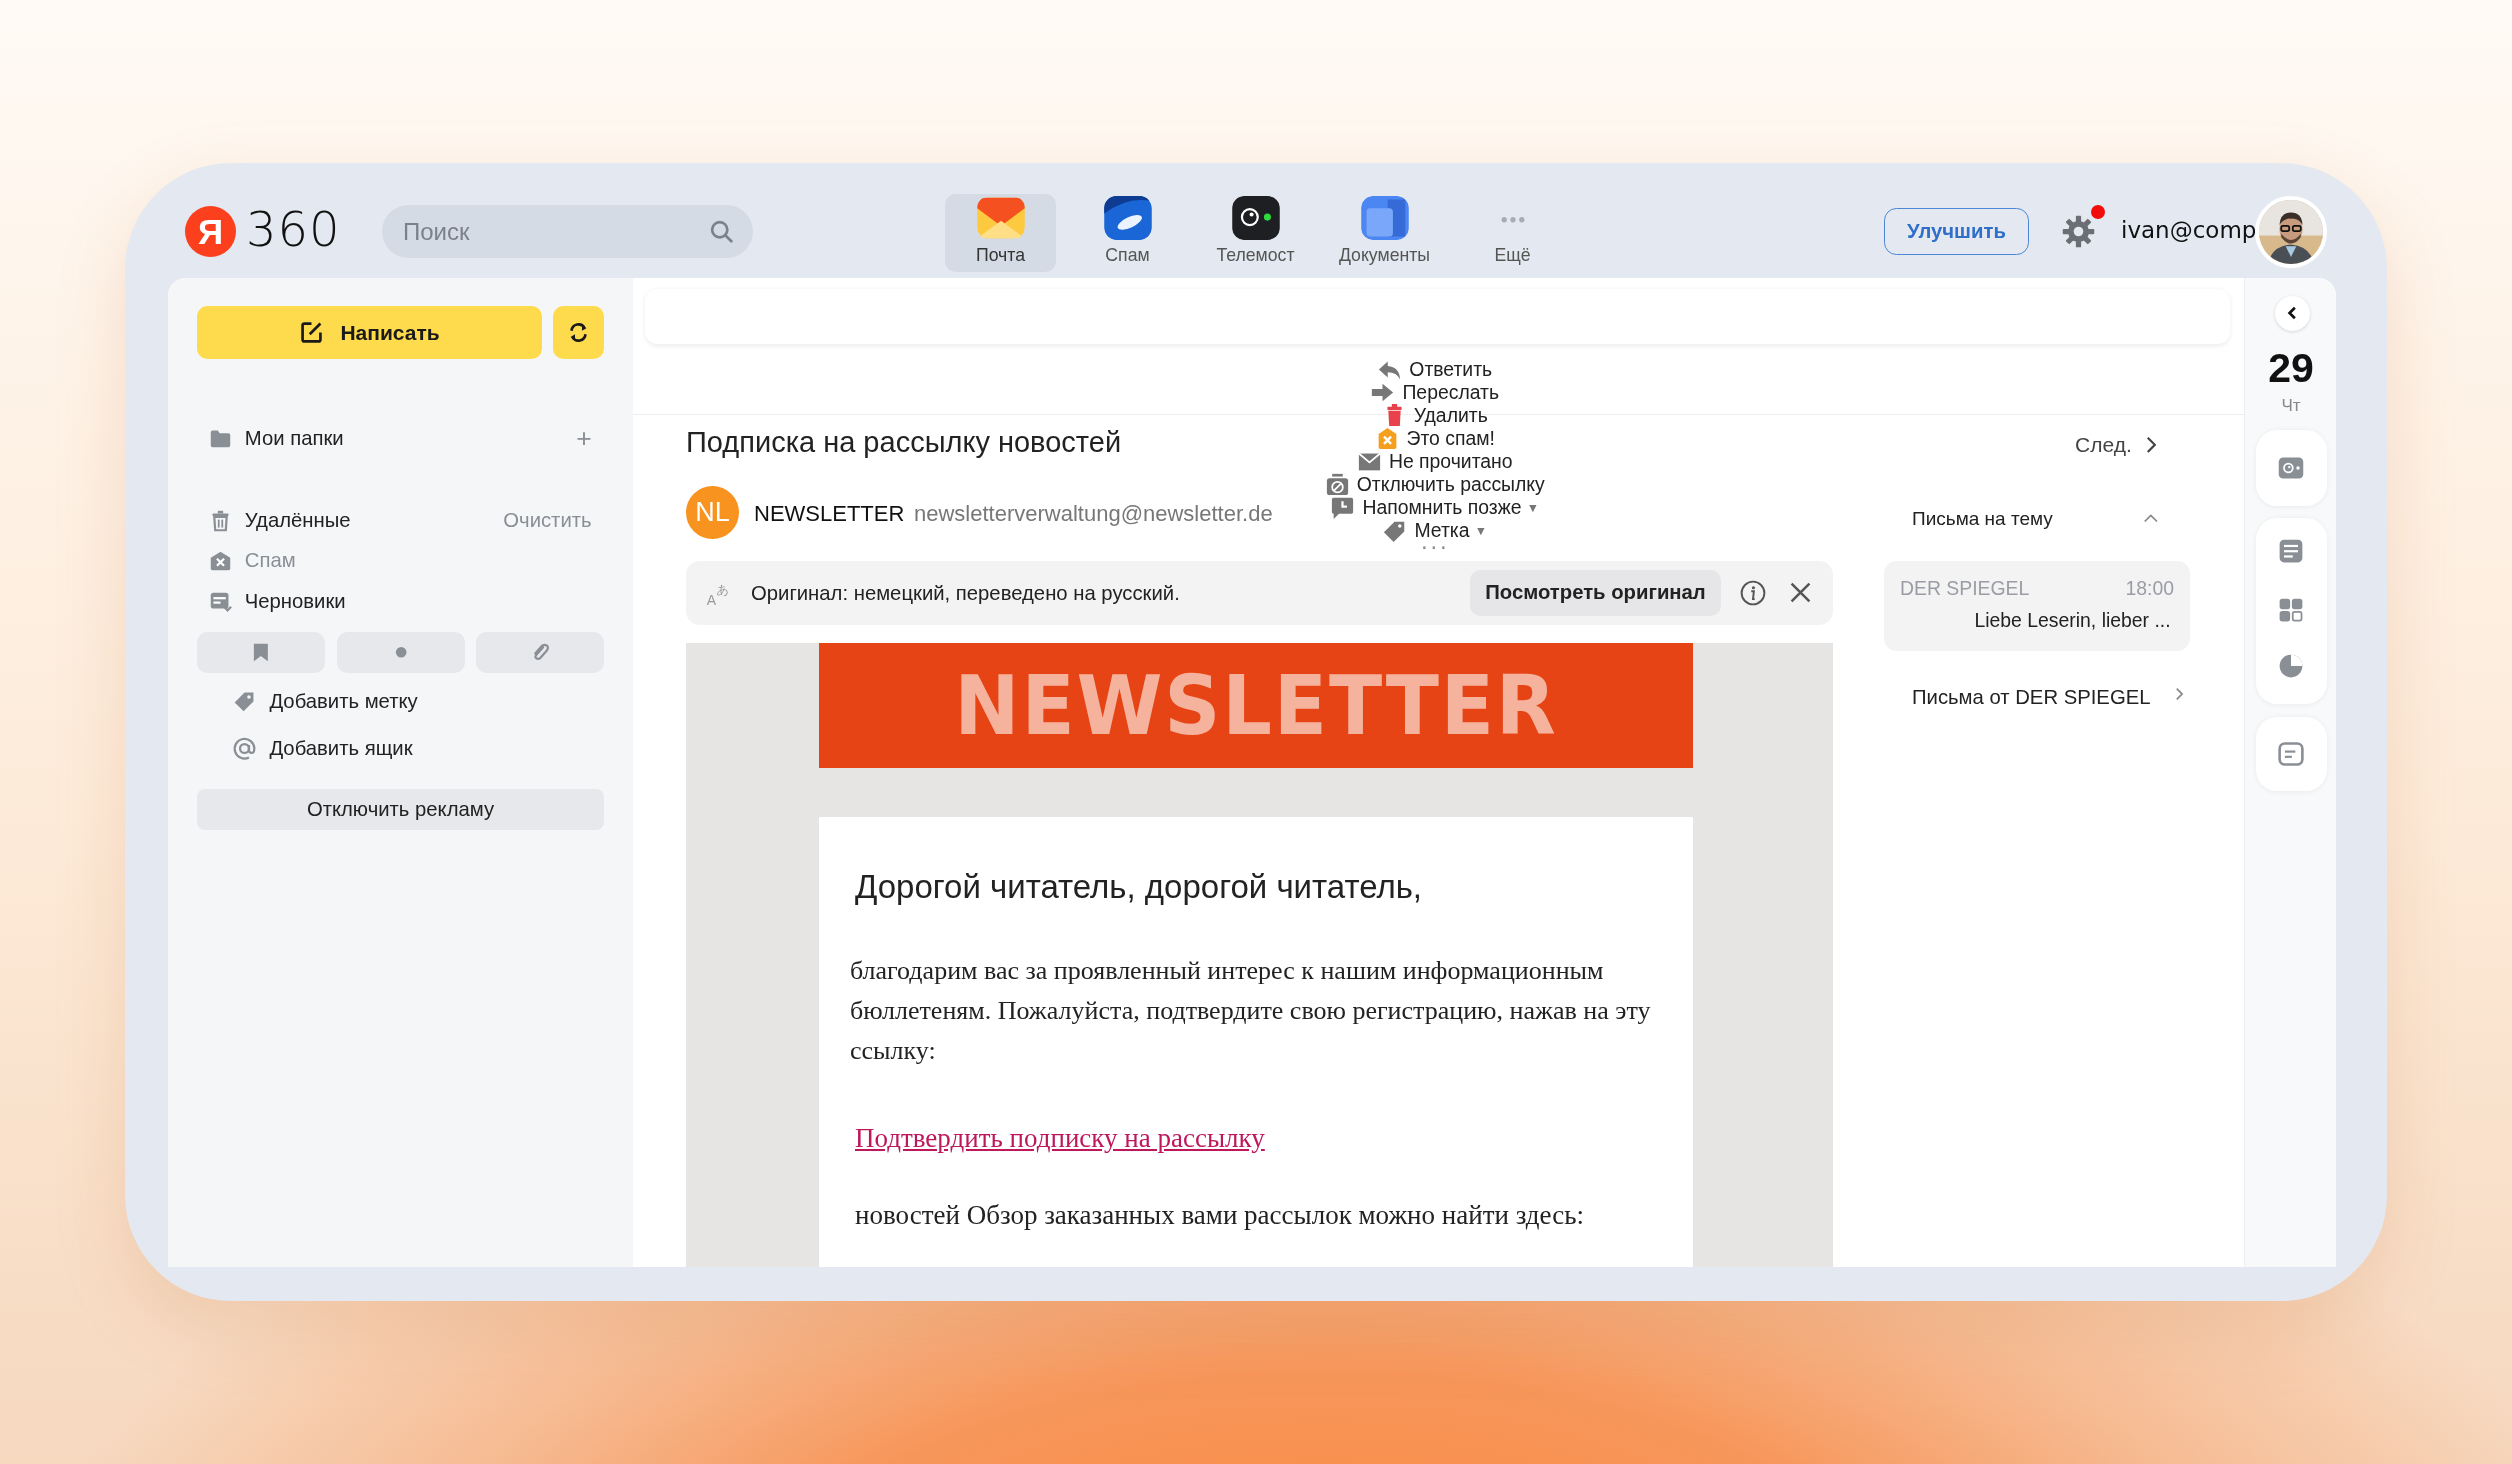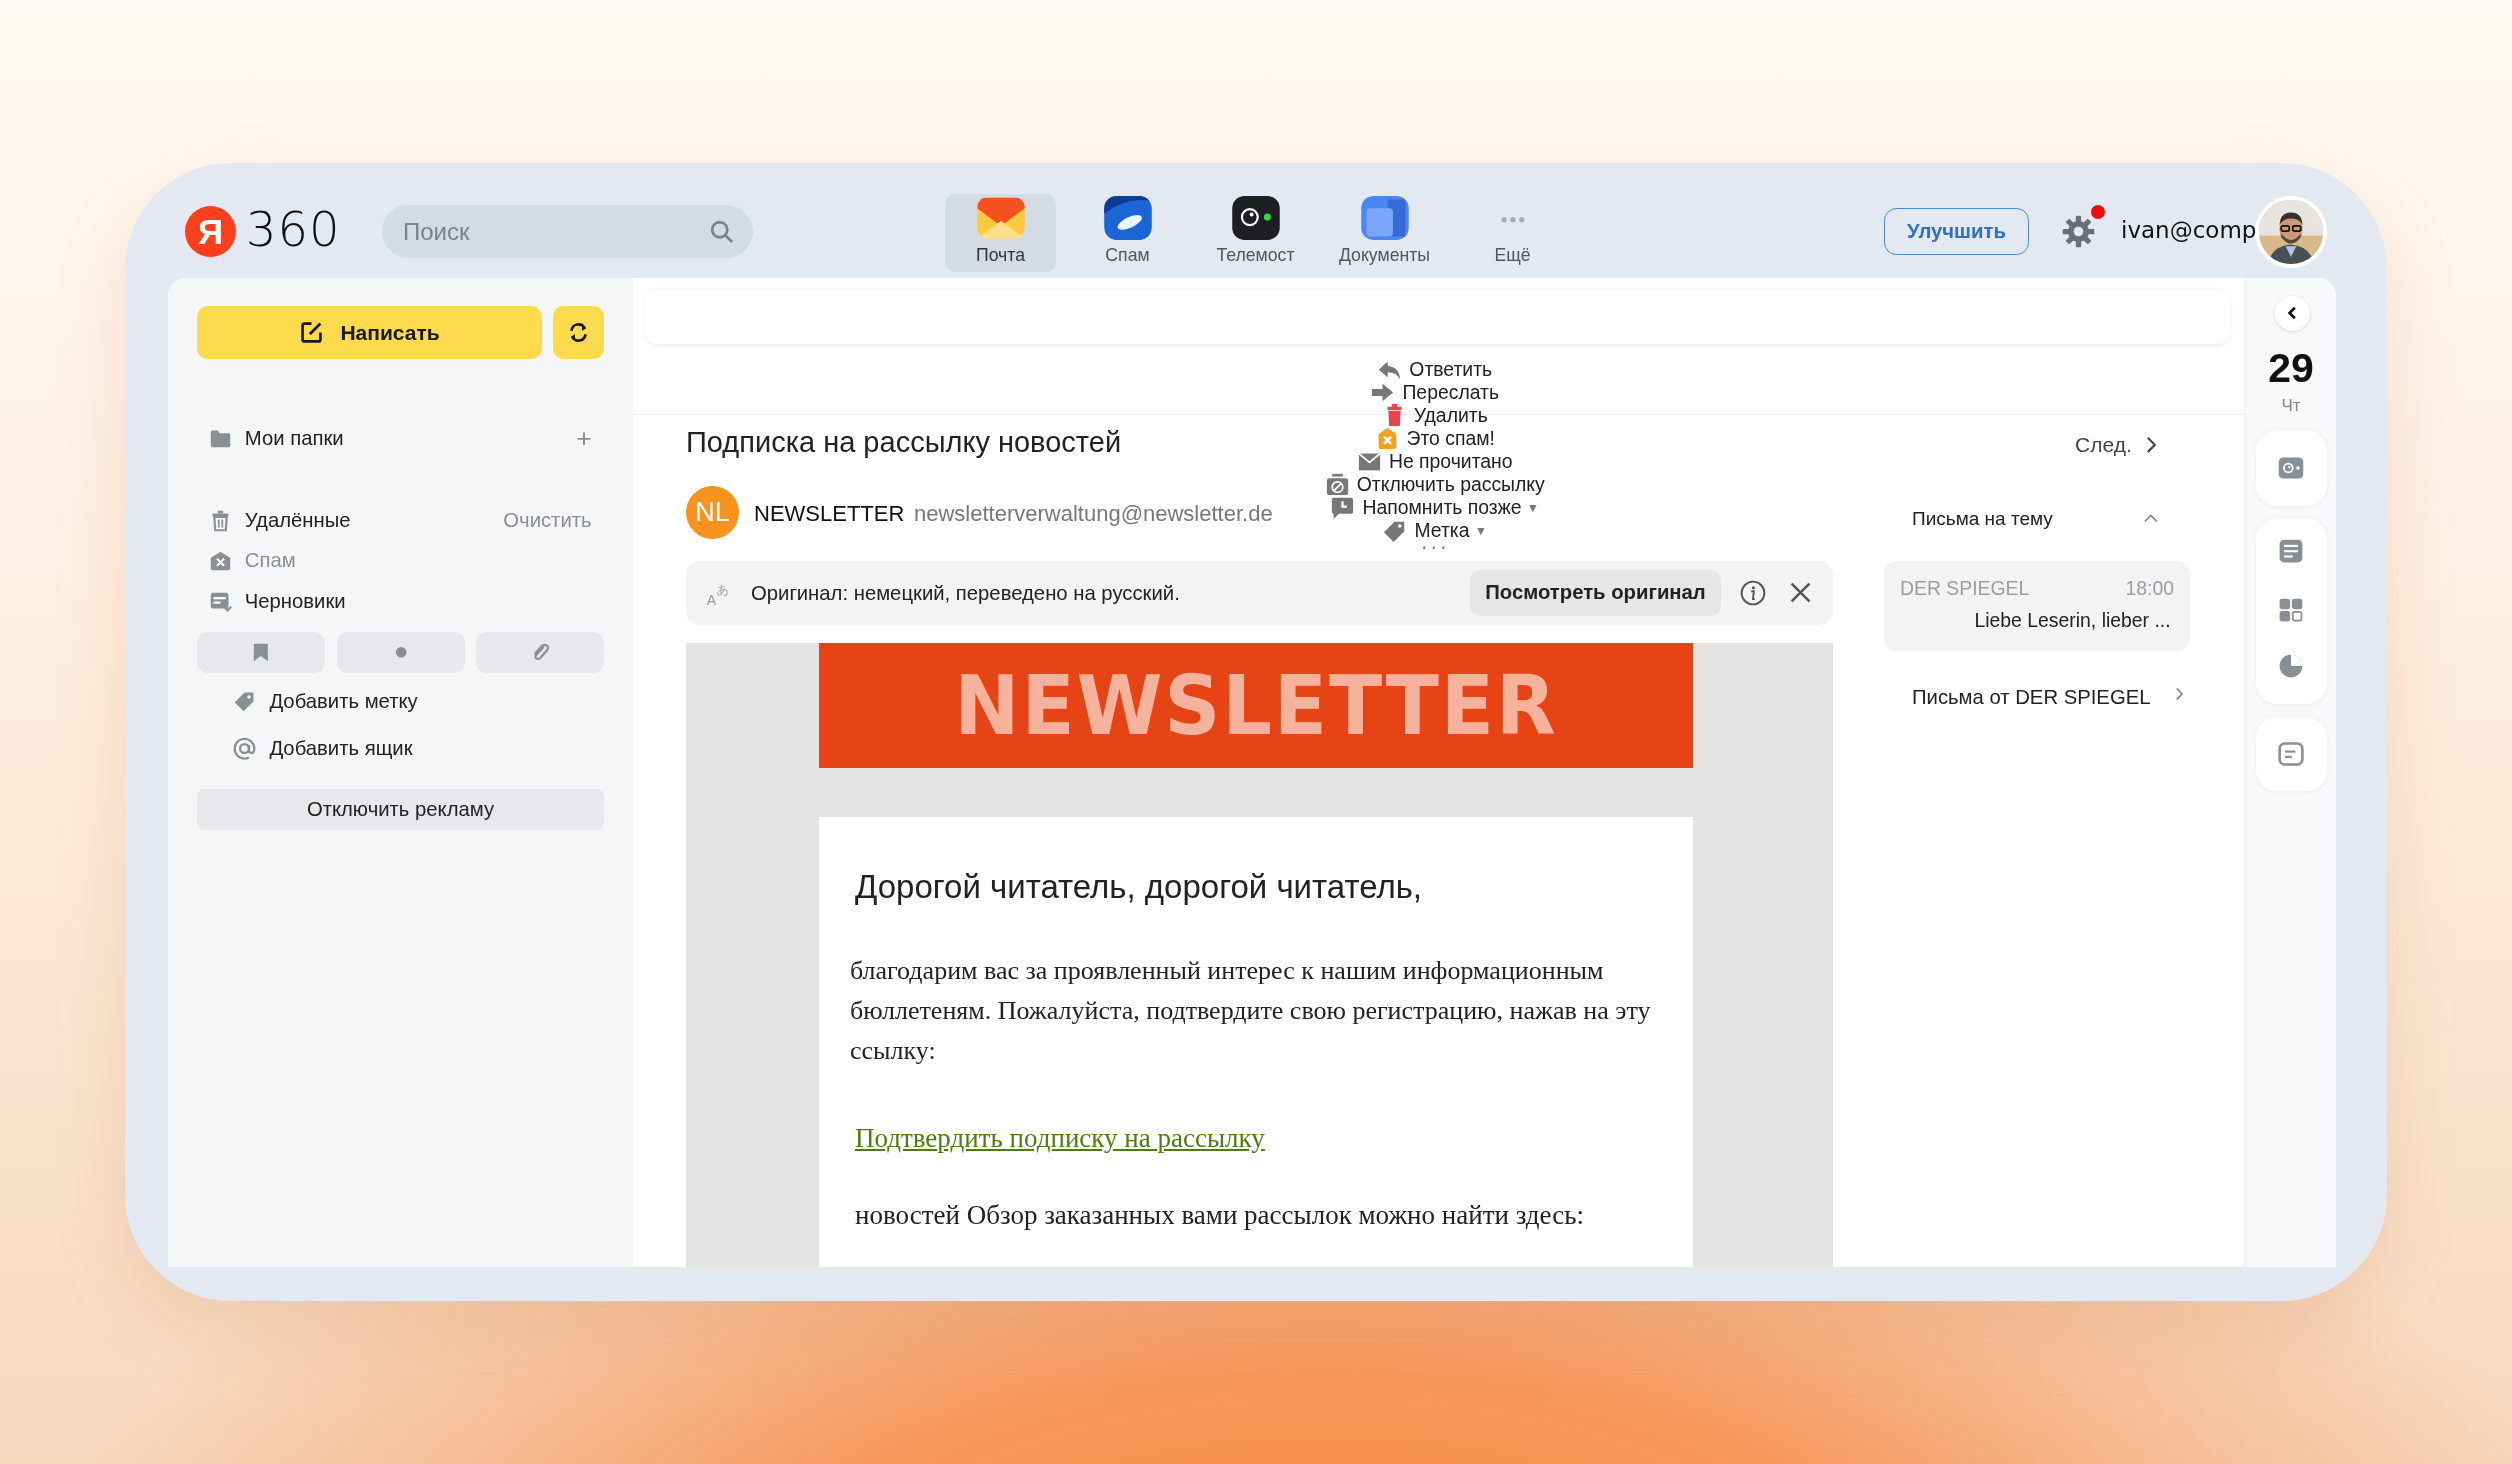--- a/index.html
+++ b/index.html
@@ -151,21 +151,21 @@
     color: #f5b29d; font-size: 78px; font-weight: bold; font-family: "DejaVu Sans", sans-serif;
     letter-spacing: 1.8px; transform: scaleY(1.05);
   }
   #card { position: absolute; left: 133px; top: 174px; width: 874px; height: 530px; background: #fff; }
   #greeting { position: absolute; left: 36px; top: 51px; font-size: 33px; color: #222; font-family: "Liberation Sans", sans-serif; }
   #para1 {
     position: absolute; left: 31px; top: 134px; width: 813px; font-size: 26px; line-height: 40px; color: #222;
     font-family: "Liberation Serif", serif;
   }
   #confirm-link {
-    position: absolute; left: 36px; top: 306px; font-size: 27px; color: #4d7c0f; text-decoration: underline;
+    position: absolute; left: 36px; top: 306px; font-size: 27px; color: #be185d; text-decoration: underline;
     font-family: "Liberation Serif", serif;
   }
   #para2 {
     position: absolute; left: 36px; top: 378px; width: 830px; font-size: 27px; line-height: 40px; color: #222;
     font-family: "Liberation Serif", serif;
   }
 
   
   #related-title { position: absolute; left: 1279px; top: 230px; font-size: 19px; color: #222; }
   #related-chevron { position: absolute; left: 1509px; top: 233px; width: 17.7px; height: 14px; }

